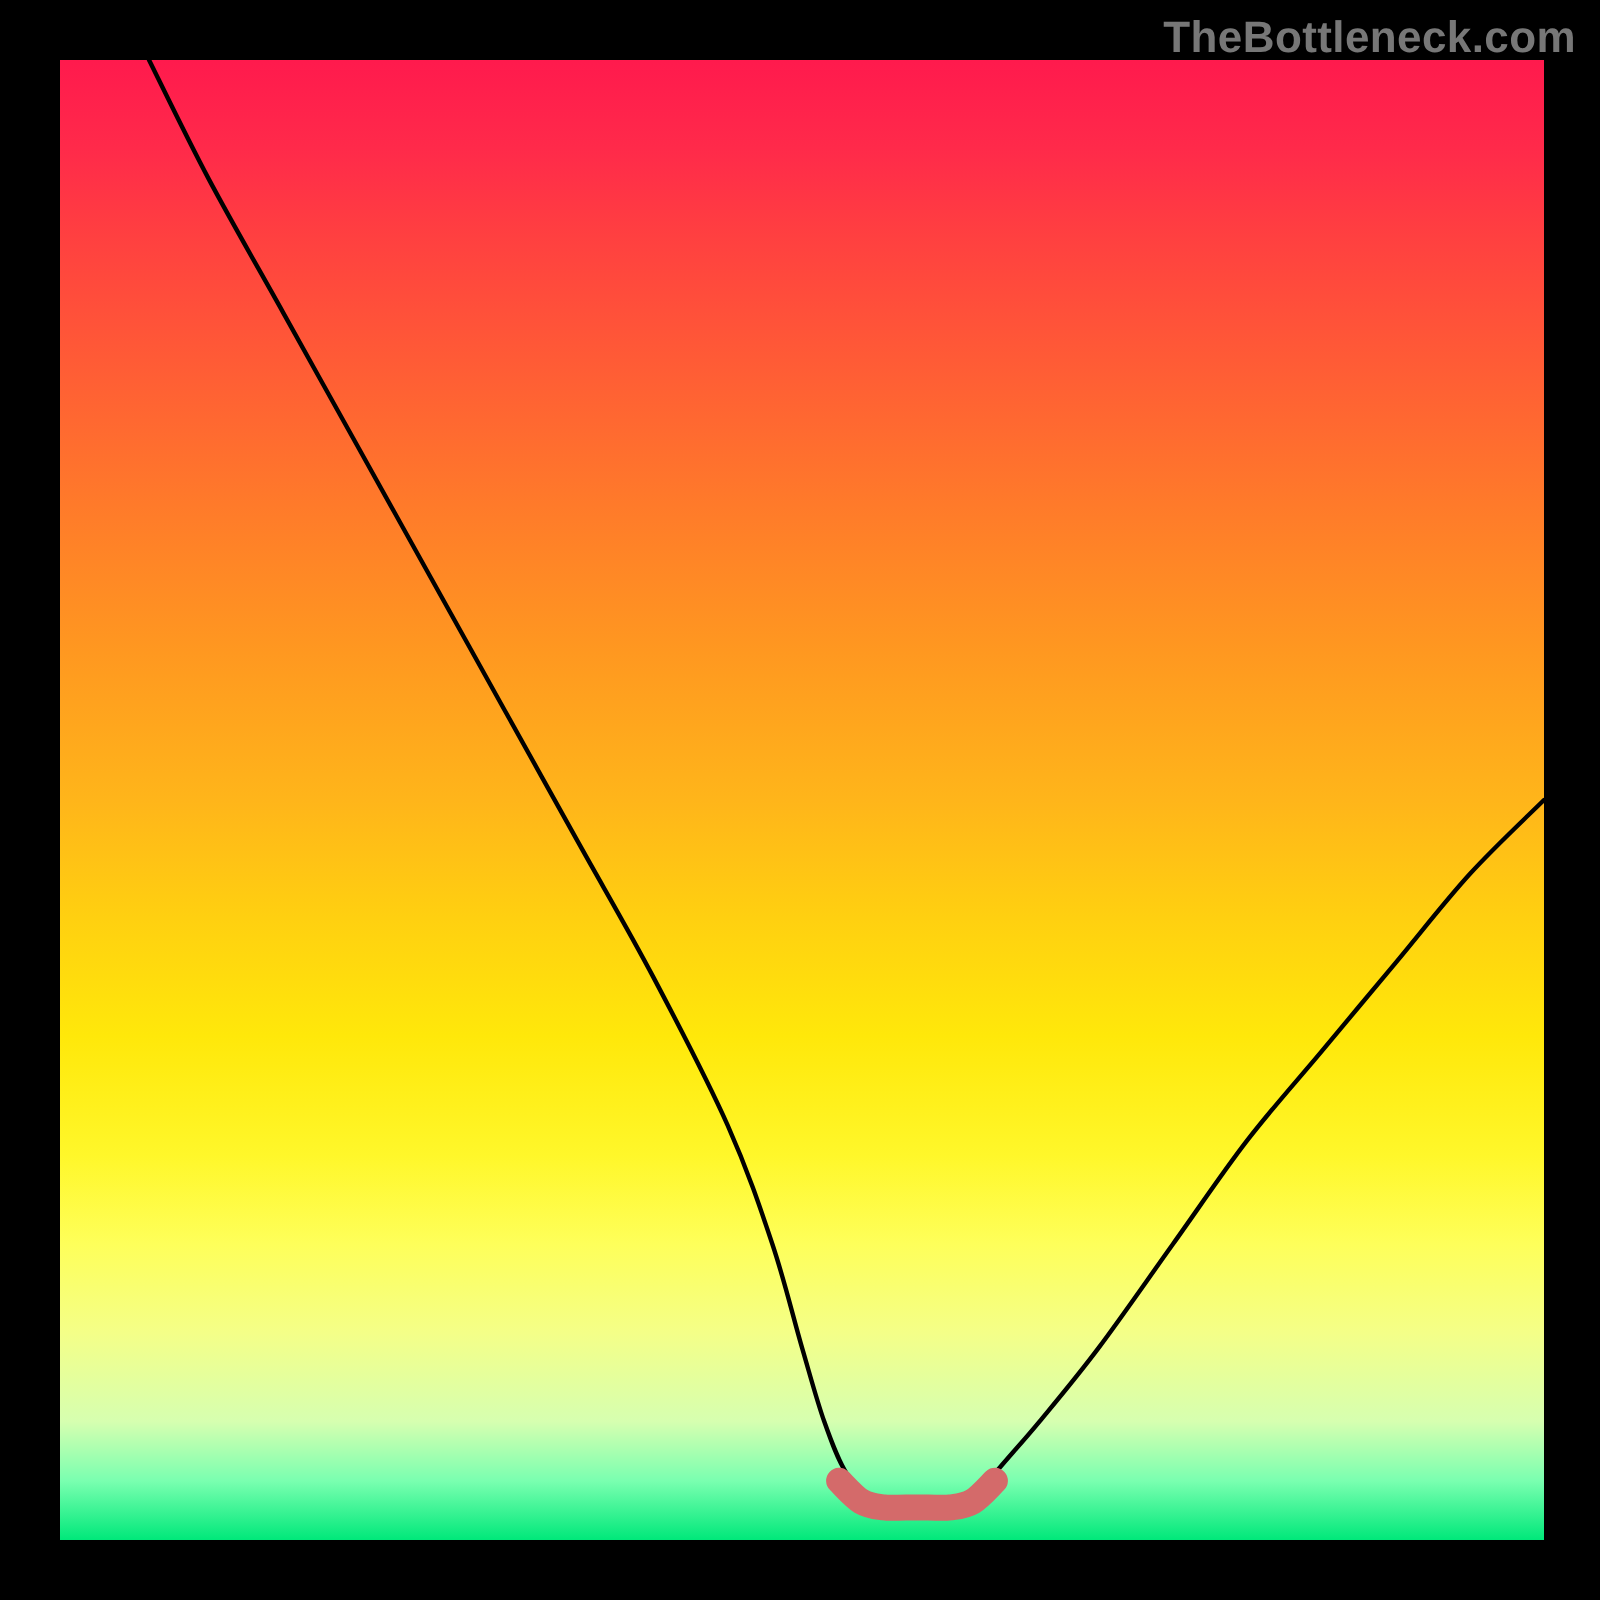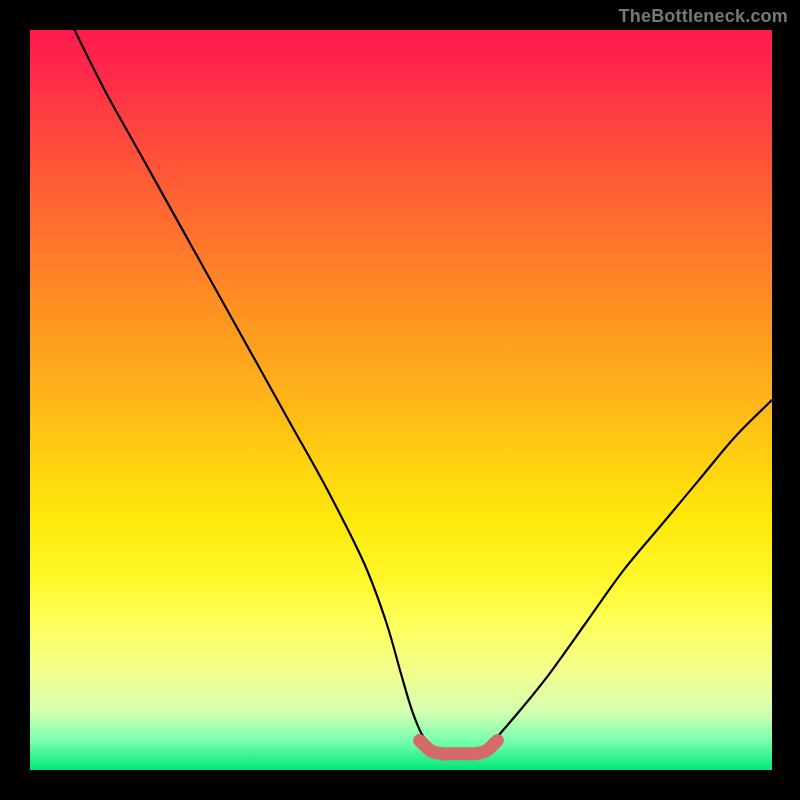--- a/index.html
+++ b/index.html
@@ -37,21 +37,21 @@
       #feff5a 80%,
       #f4ff88 86%,
       #d6ffb0 92%,
       #7affb0 96%,
       #00e87a 100%);
   }
   .watermark {
     position: absolute;
     top: 6px;
     right: 12px;
-    font-size: 18px;
+    font-size: 22px;
     font-weight: 600;
     color: #777;
     letter-spacing: 0.2px;
   }
   svg.overlay {
     position: absolute;
     left: 0;
     top: 0;
     width: 742px;
     height: 740px;

